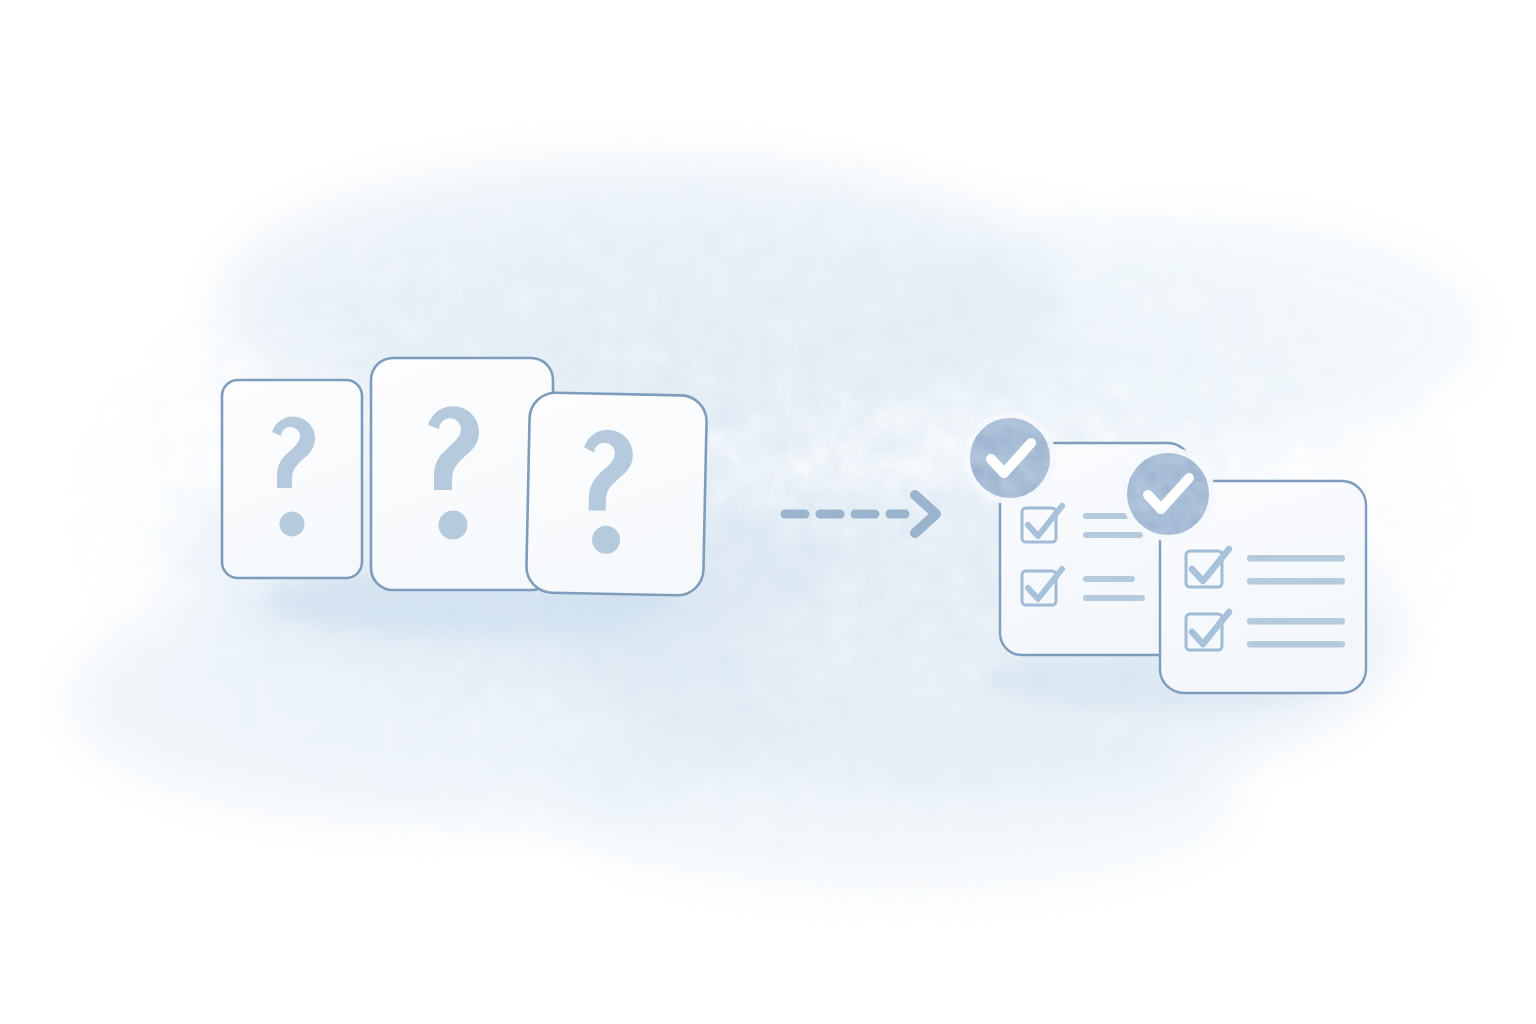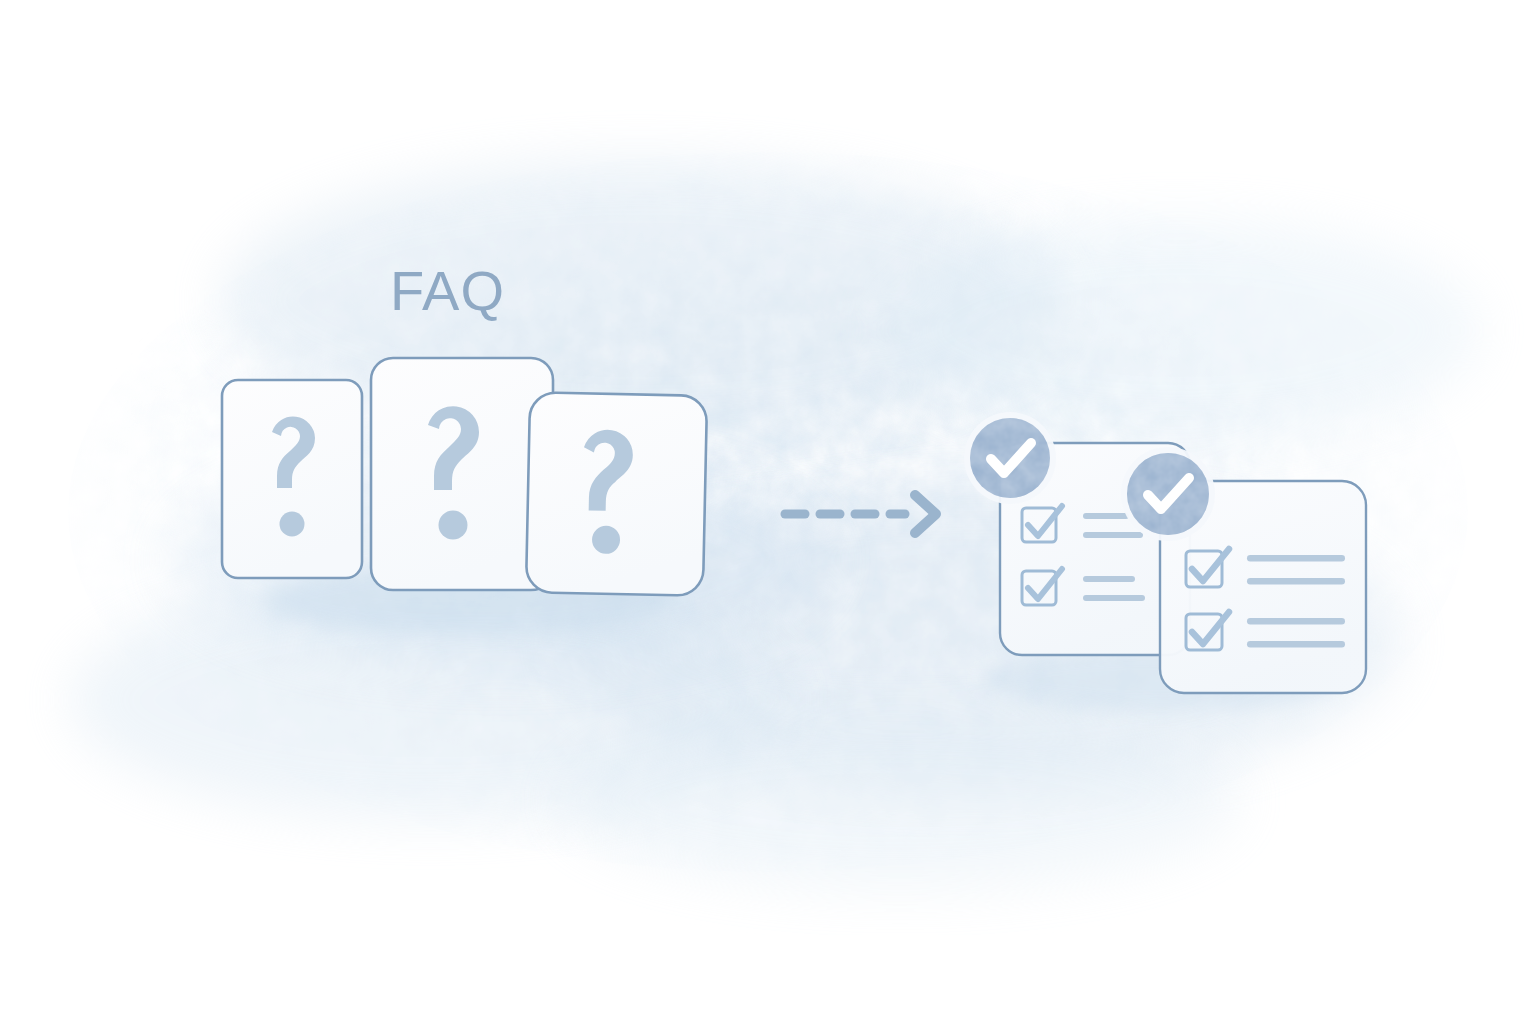--- a/index.html
+++ b/index.html
@@ -233,15 +233,14 @@
 
     <g>
       <circle cx="1168" cy="494" r="47" fill="#f4f8fc" opacity="0.95"></circle>
       <circle cx="1168" cy="494" r="41" fill="#8ca8c8" filter="url(#grainsoft)"></circle>
       <circle cx="1168" cy="494" r="41" fill="#8ca8c8" opacity="0.55"></circle>
       <path d="M1148 495 L1161 509 L1189 478" fill="none" stroke="#ffffff" stroke-width="10" stroke-linecap="round" stroke-linejoin="round"></path>
     </g>
 
   </svg>
 
-  <div class="faq-label">FAQ</div>
 
 </div>
 
 </body></html>

